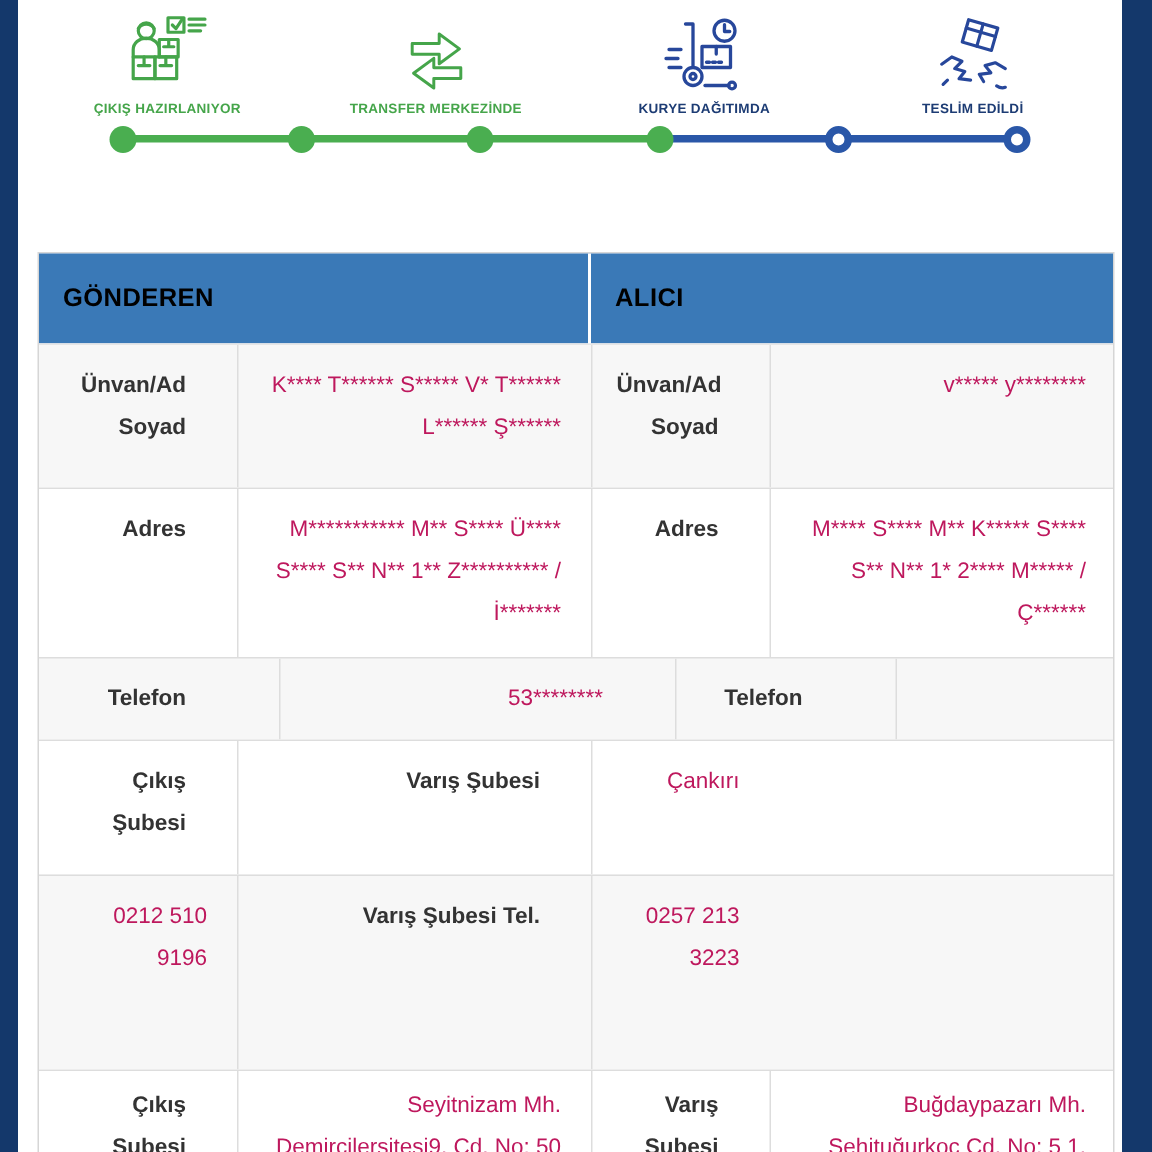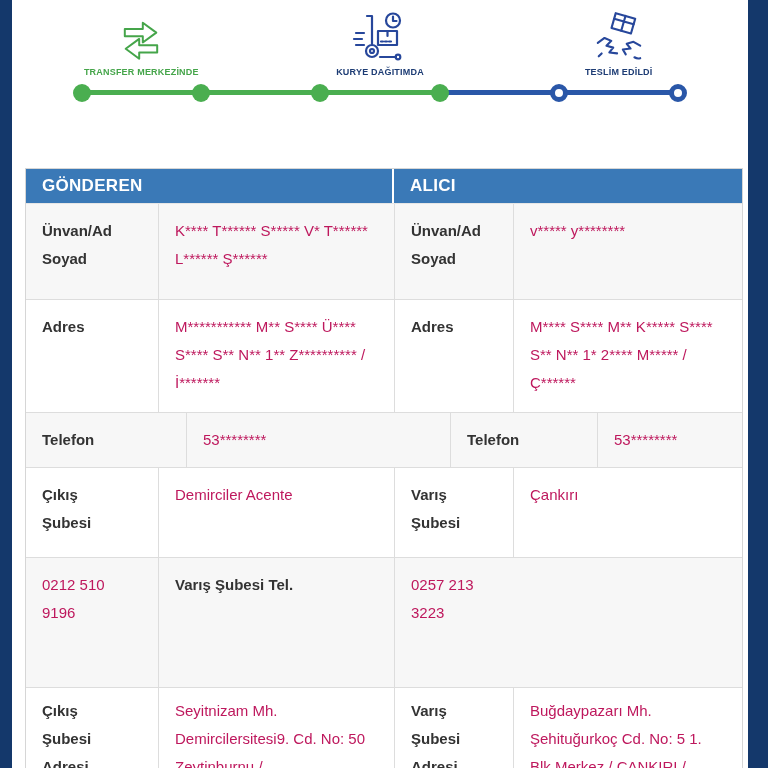--- a/index.html
+++ b/index.html
@@ -38,38 +38,38 @@
   }
   .dot.done { background: #4aae50; }
   .dot.pending { background: #ffffff; border: 5px solid #2a57a8; }
 
   
   .info-table {
     position: absolute; top: 168px; left: 13px; width: 718px;
     border: 1px solid #d6d6d6; background: #ffffff;
   }
   .t-header {
-    display: flex; height: 34px; background: #3a79b7; color: #ffffff;
+    display: flex; height: 60px; background: #3a79b7; color: #000000;
     font-weight: bold; font-size: 17px; letter-spacing: 0.3px; align-items: center;
   }
   .h-cell { padding-left: 16px; }
   .h-left { width: 366px; }
   .h-div { width: 2px; height: 100%; background: #ffffff; }
   .h-right { flex: 1; }
 
   .t-row {
     display: grid;
     grid-template-columns: 132px 236px 119px 231px;
     border-top: 1px solid #dddddd;
     overflow: hidden;
   }
   .t-row:first-child { border-top: 1px solid #e6e6e6; }
   .t-row:nth-child(odd) { background: #f7f7f7; }
   .t-row:nth-child(even) { background: #ffffff; }
-  .t-row > div { padding: 13px 20px 13px 16px; font-size: 15px; line-height: 28px; }
+  .t-row > div { padding: 13px 20px 13px 16px; font-size: 15px; line-height: 28px; text-align: right; }
   .t-row > div + div { border-left: 1px solid #dddddd; }
   .t-row .lbl { font-weight: bold; color: #333333; padding-right: 34px; }
   .t-row .val { color: #be185d; }
   .r1 { height: 96px; }
   .r2 { height: 113px; }
   .r3 { height: 55px; gap: 28px; }
   .r4 { height: 90px; }
   .r5 { height: 130px; }
   .r6 { height: 140px; }
   .r6 > div { padding-top: 9px; }
@@ -79,20 +79,41 @@
   .b-ic .stroke { stroke: #27479b; }
 </style>
 </head>
 <body>
 
 <div class="content">
 
   <div class="tracker">
     <div class="stages">
 
+      <div class="stage done">
+        <div class="icon-box g-ic">
+          <svg width="58" height="56" viewBox="0 0 60 56">
+            <g class="stroke">
+              <rect x="30" y="3" width="11" height="10"></rect>
+              <path d="M33 8 l2.5 2.5 L39.5 4.5"></path>
+              <path d="M44.5 4 h11 M44.5 8 h11 M44.5 12 h8"></path>
+              <circle cx="15" cy="12" r="5.5"></circle>
+              <path d="M9.5 10.5 a6.5 6.5 0 0 1 11 0"></path>
+              <path d="M6 30 v-5 a9 8 0 0 1 18 0 v5"></path>
+              <rect x="24" y="18" width="13" height="12"></rect>
+              <path d="M30.5 18 v5 M27 23 h7"></path>
+              <rect x="6" y="30" width="15" height="15"></rect>
+              <path d="M13.5 30 v6 M9.5 36 h8"></path>
+              <rect x="21" y="30" width="15" height="15"></rect>
+              <path d="M28.5 30 v6 M24.5 36 h8"></path>
+            </g>
+          </svg>
+        </div>
+        <div class="stage-label">ÇIKIŞ HAZIRLANIYOR</div>
+      </div>
 
       <div class="stage done">
         <div class="icon-box g-ic">
           <svg width="54" height="52" viewBox="0 0 60 56">
             <g class="stroke">
               <path d="M12 18 h20 v-7 l15 11 -15 11 v-7 h-20 z"></path>
               <path d="M48 36 h-20 v-7 l-15 11 15 11 v-7 h20 z"></path>
             </g>
           </svg>
         </div>
@@ -179,21 +200,20 @@
 
       <div class="t-row r3">
         <div class="lbl">Telefon</div>
         <div class="val">53********</div>
         <div class="lbl">Telefon</div>
         <div class="val">53********</div>
       </div>
 
       <div class="t-row r4">
         <div class="lbl">Çıkış Şubesi</div>
-        <div class="val">Demirciler Acente</div>
         <div class="lbl">Varış Şubesi</div>
         <div class="val">Çankırı</div>
       </div>
 
       <div class="t-row r5">
         <div class="val">0212 510 9196</div>
         <div class="lbl">Varış Şubesi Tel.</div>
         <div class="val">0257 213 3223</div>
       </div>
 

